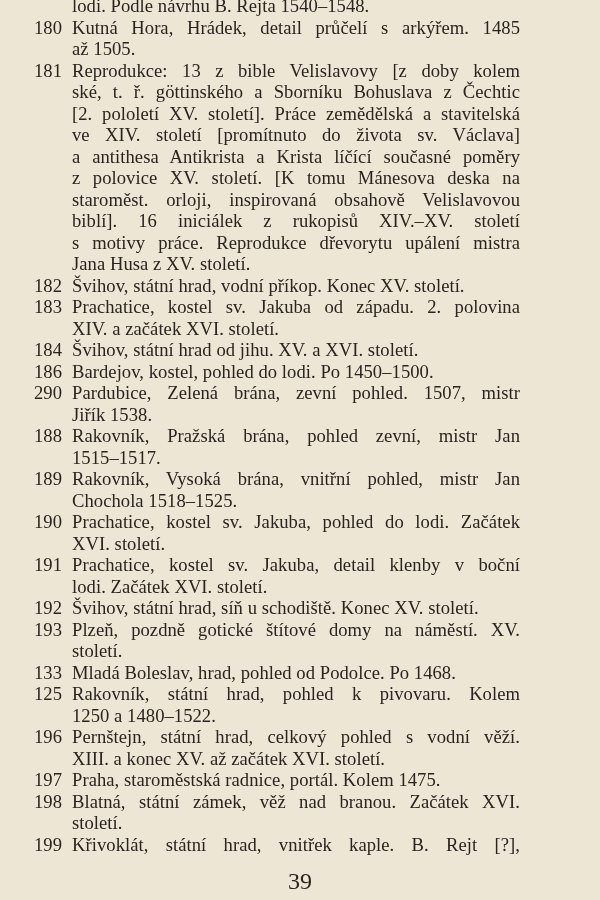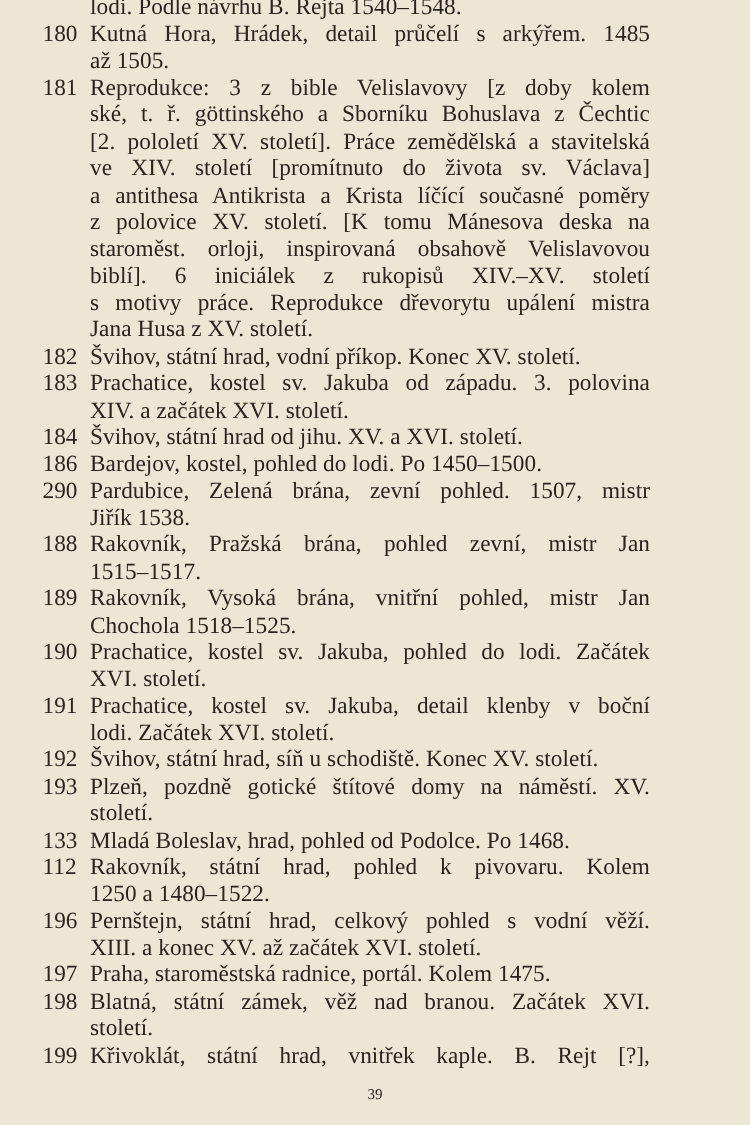--- a/index.html
+++ b/index.html
@@ -28,21 +28,21 @@
     }
     .txt {
       flex: 1;
       text-align: justify;
       text-align-last: left;
     }
     .line { display: block; white-space: nowrap; }
     .line.just { text-align: justify; text-align-last: justify; white-space: normal; }
     .page-number {
       position: absolute; left: 0; width: 600px; top: 868px;
-      text-align: center; font-size: 12px;
+      text-align: center; font-size: 24px;
     }
   </style>
 </head>
 <body>
 
 <div class="page">
   <div class="entries" id="entries">
       <div class="entry">
         <span class="num"></span>
         <span class="txt">
@@ -52,42 +52,42 @@
       <div class="entry">
         <span class="num">180</span>
         <span class="txt">
           <span class="line just">Kutná Hora, Hrádek, detail průčelí s arkýřem. 1485</span>
           <span class="line">až 1505.</span>
         </span>
       </div>
       <div class="entry">
         <span class="num">181</span>
         <span class="txt">
-          <span class="line just">Reprodukce: 3 z bible Velislavovy [z doby kolem</span>
+          <span class="line just">Reprodukce: 13 z bible Velislavovy [z doby kolem</span>
           <span class="line just">ské, t. ř. göttinského a Sborníku Bohuslava z Čechtic</span>
           <span class="line just">[2. pololetí XV. století]. Práce zemědělská a stavitelská</span>
           <span class="line just">ve XIV. století [promítnuto do života sv. Václava]</span>
           <span class="line just">a antithesa Antikrista a Krista líčící současné poměry</span>
           <span class="line just">z polovice XV. století. [K tomu Mánesova deska na</span>
           <span class="line just">staroměst. orloji, inspirovaná obsahově Velislavovou</span>
-          <span class="line just">biblí]. 6 iniciálek z rukopisů XIV.–XV. století</span>
+          <span class="line just">biblí]. 16 iniciálek z rukopisů XIV.–XV. století</span>
           <span class="line just">s motivy práce. Reprodukce dřevorytu upálení mistra</span>
           <span class="line">Jana Husa z XV. století.</span>
         </span>
       </div>
       <div class="entry">
         <span class="num">182</span>
         <span class="txt">
           <span class="line">Švihov, státní hrad, vodní příkop. Konec XV. století.</span>
         </span>
       </div>
       <div class="entry">
         <span class="num">183</span>
         <span class="txt">
-          <span class="line just">Prachatice, kostel sv. Jakuba od západu. 3. polovina</span>
+          <span class="line just">Prachatice, kostel sv. Jakuba od západu. 2. polovina</span>
           <span class="line">XIV. a začátek XVI. století.</span>
         </span>
       </div>
       <div class="entry">
         <span class="num">184</span>
         <span class="txt">
           <span class="line">Švihov, státní hrad od jihu. XV. a XVI. století.</span>
         </span>
       </div>
       <div class="entry">
@@ -144,21 +144,21 @@
           <span class="line">století.</span>
         </span>
       </div>
       <div class="entry">
         <span class="num">133</span>
         <span class="txt">
           <span class="line">Mladá Boleslav, hrad, pohled od Podolce. Po 1468.</span>
         </span>
       </div>
       <div class="entry">
-        <span class="num">112</span>
+        <span class="num">125</span>
         <span class="txt">
           <span class="line just">Rakovník, státní hrad, pohled k pivovaru. Kolem</span>
           <span class="line">1250 a 1480–1522.</span>
         </span>
       </div>
       <div class="entry">
         <span class="num">196</span>
         <span class="txt">
           <span class="line just">Pernštejn, státní hrad, celkový pohled s vodní věží.</span>
           <span class="line">XIII. a konec XV. až začátek XVI. století.</span>

